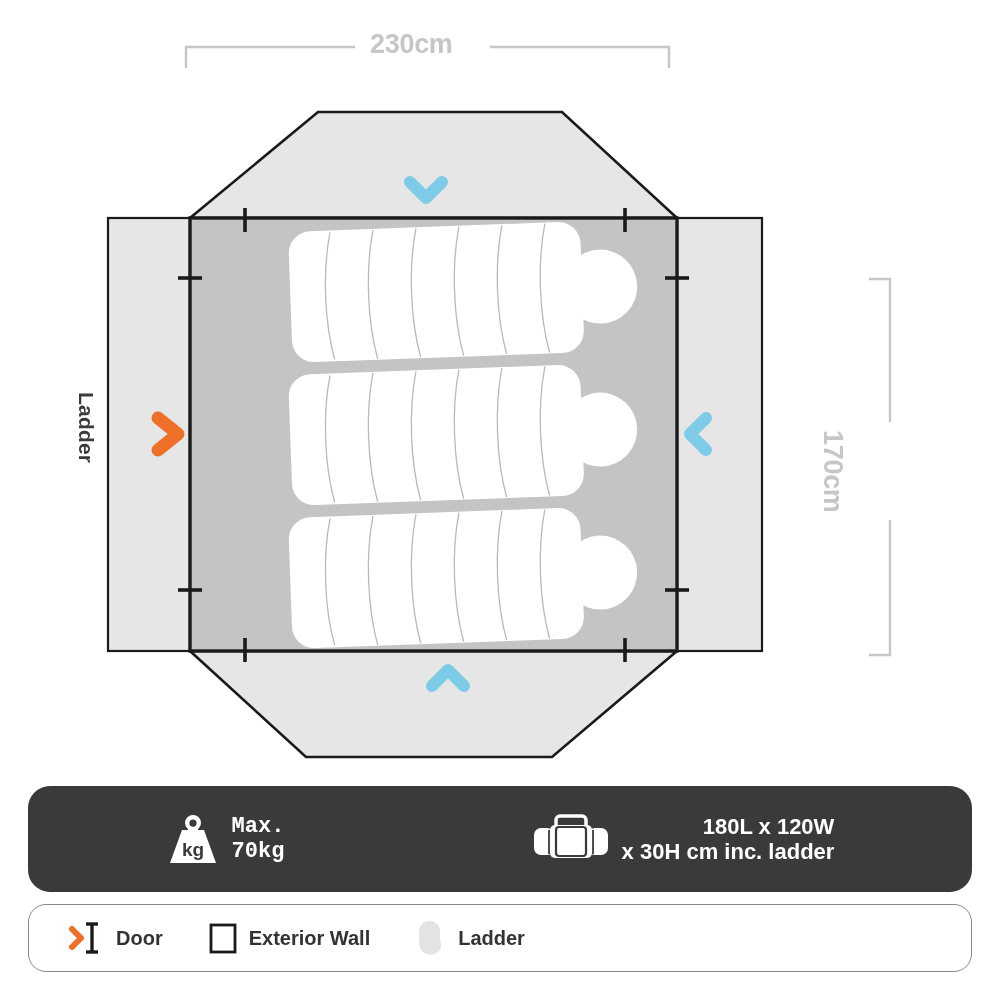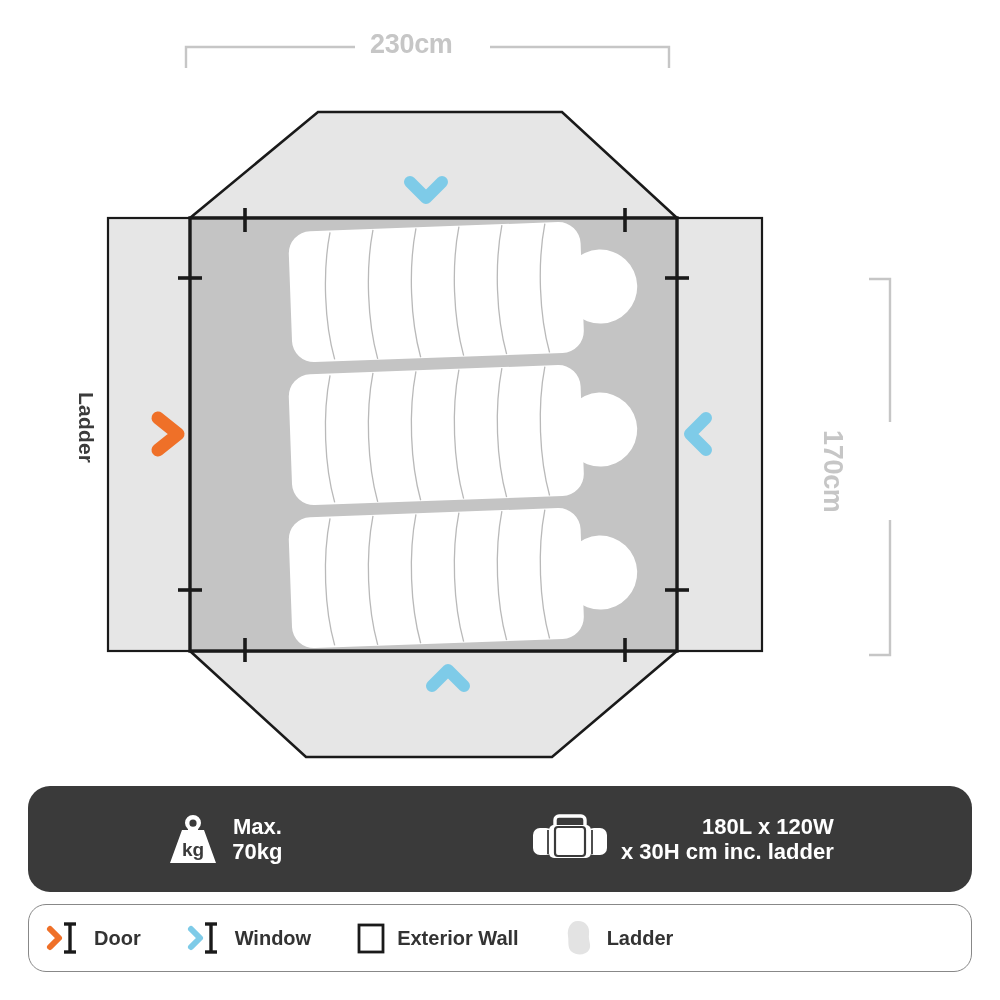--- a/index.html
+++ b/index.html
@@ -73,33 +73,33 @@
   }
   .spec-ico { flex: 0 0 auto; display: block; }
   .spec-text {
     color: #ffffff;
     font-weight: bold;
     font-size: 22px;
     line-height: 1.14;
     text-align: right;
     white-space: pre-line;
   }
-  .spec-text.left { text-align: center; }
+  .spec-text.left { text-align: center; font-family: Liberation Mono, monospace; }
 
   
   #legend-bar {
     position: absolute;
     left: 28px; top: 904px;
     width: 944px; height: 68px;
     background: #ffffff;
     border: 1.6px solid #888888;
     border-radius: 18px;
     display: flex;
     align-items: center;
-    padding-left: 15px;
+    padding-left: 37px;
     gap: 44px;
   }
   .legend-item {
     display: flex;
     align-items: center;
     gap: 10px;
   }
   .legend-label {
     color: #333333;
     font-weight: bold;
@@ -246,29 +246,20 @@
     <div class="legend-item">
       <svg class="legend-ico" width="40" height="34" viewBox="0 0 40 34">
         <polyline points="6,8 15,17 6,26" fill="none" stroke="#ef7028" stroke-width="6" stroke-linecap="round" stroke-linejoin="round"></polyline>
         <line x1="26" y1="3" x2="26" y2="31" stroke="#1a1a1a" stroke-width="3.4"></line>
         <line x1="20" y1="3" x2="32" y2="3" stroke="#1a1a1a" stroke-width="3.4"></line>
         <line x1="20" y1="31" x2="32" y2="31" stroke="#1a1a1a" stroke-width="3.4"></line>
       </svg>
       <span class="legend-label">Door</span>
     </div>
 
-    <div class="legend-item">
-      <svg class="legend-ico" width="40" height="34" viewBox="0 0 40 34">
-        <polyline points="6,8 15,17 6,26" fill="none" stroke="#7ecbe8" stroke-width="6" stroke-linecap="round" stroke-linejoin="round"></polyline>
-        <line x1="26" y1="3" x2="26" y2="31" stroke="#1a1a1a" stroke-width="3.4"></line>
-        <line x1="20" y1="3" x2="32" y2="3" stroke="#1a1a1a" stroke-width="3.4"></line>
-        <line x1="20" y1="31" x2="32" y2="31" stroke="#1a1a1a" stroke-width="3.4"></line>
-      </svg>
-      <span class="legend-label">Window</span>
-    </div>
 
 
     <div class="legend-item">
       <svg class="legend-ico" width="32" height="32" viewBox="0 0 32 32">
         <rect x="4" y="3" width="24" height="27" fill="none" stroke="#1a1a1a" stroke-width="2.8"></rect>
       </svg>
       <span class="legend-label">Exterior Wall</span>
     </div>
 
     <div class="legend-item">

